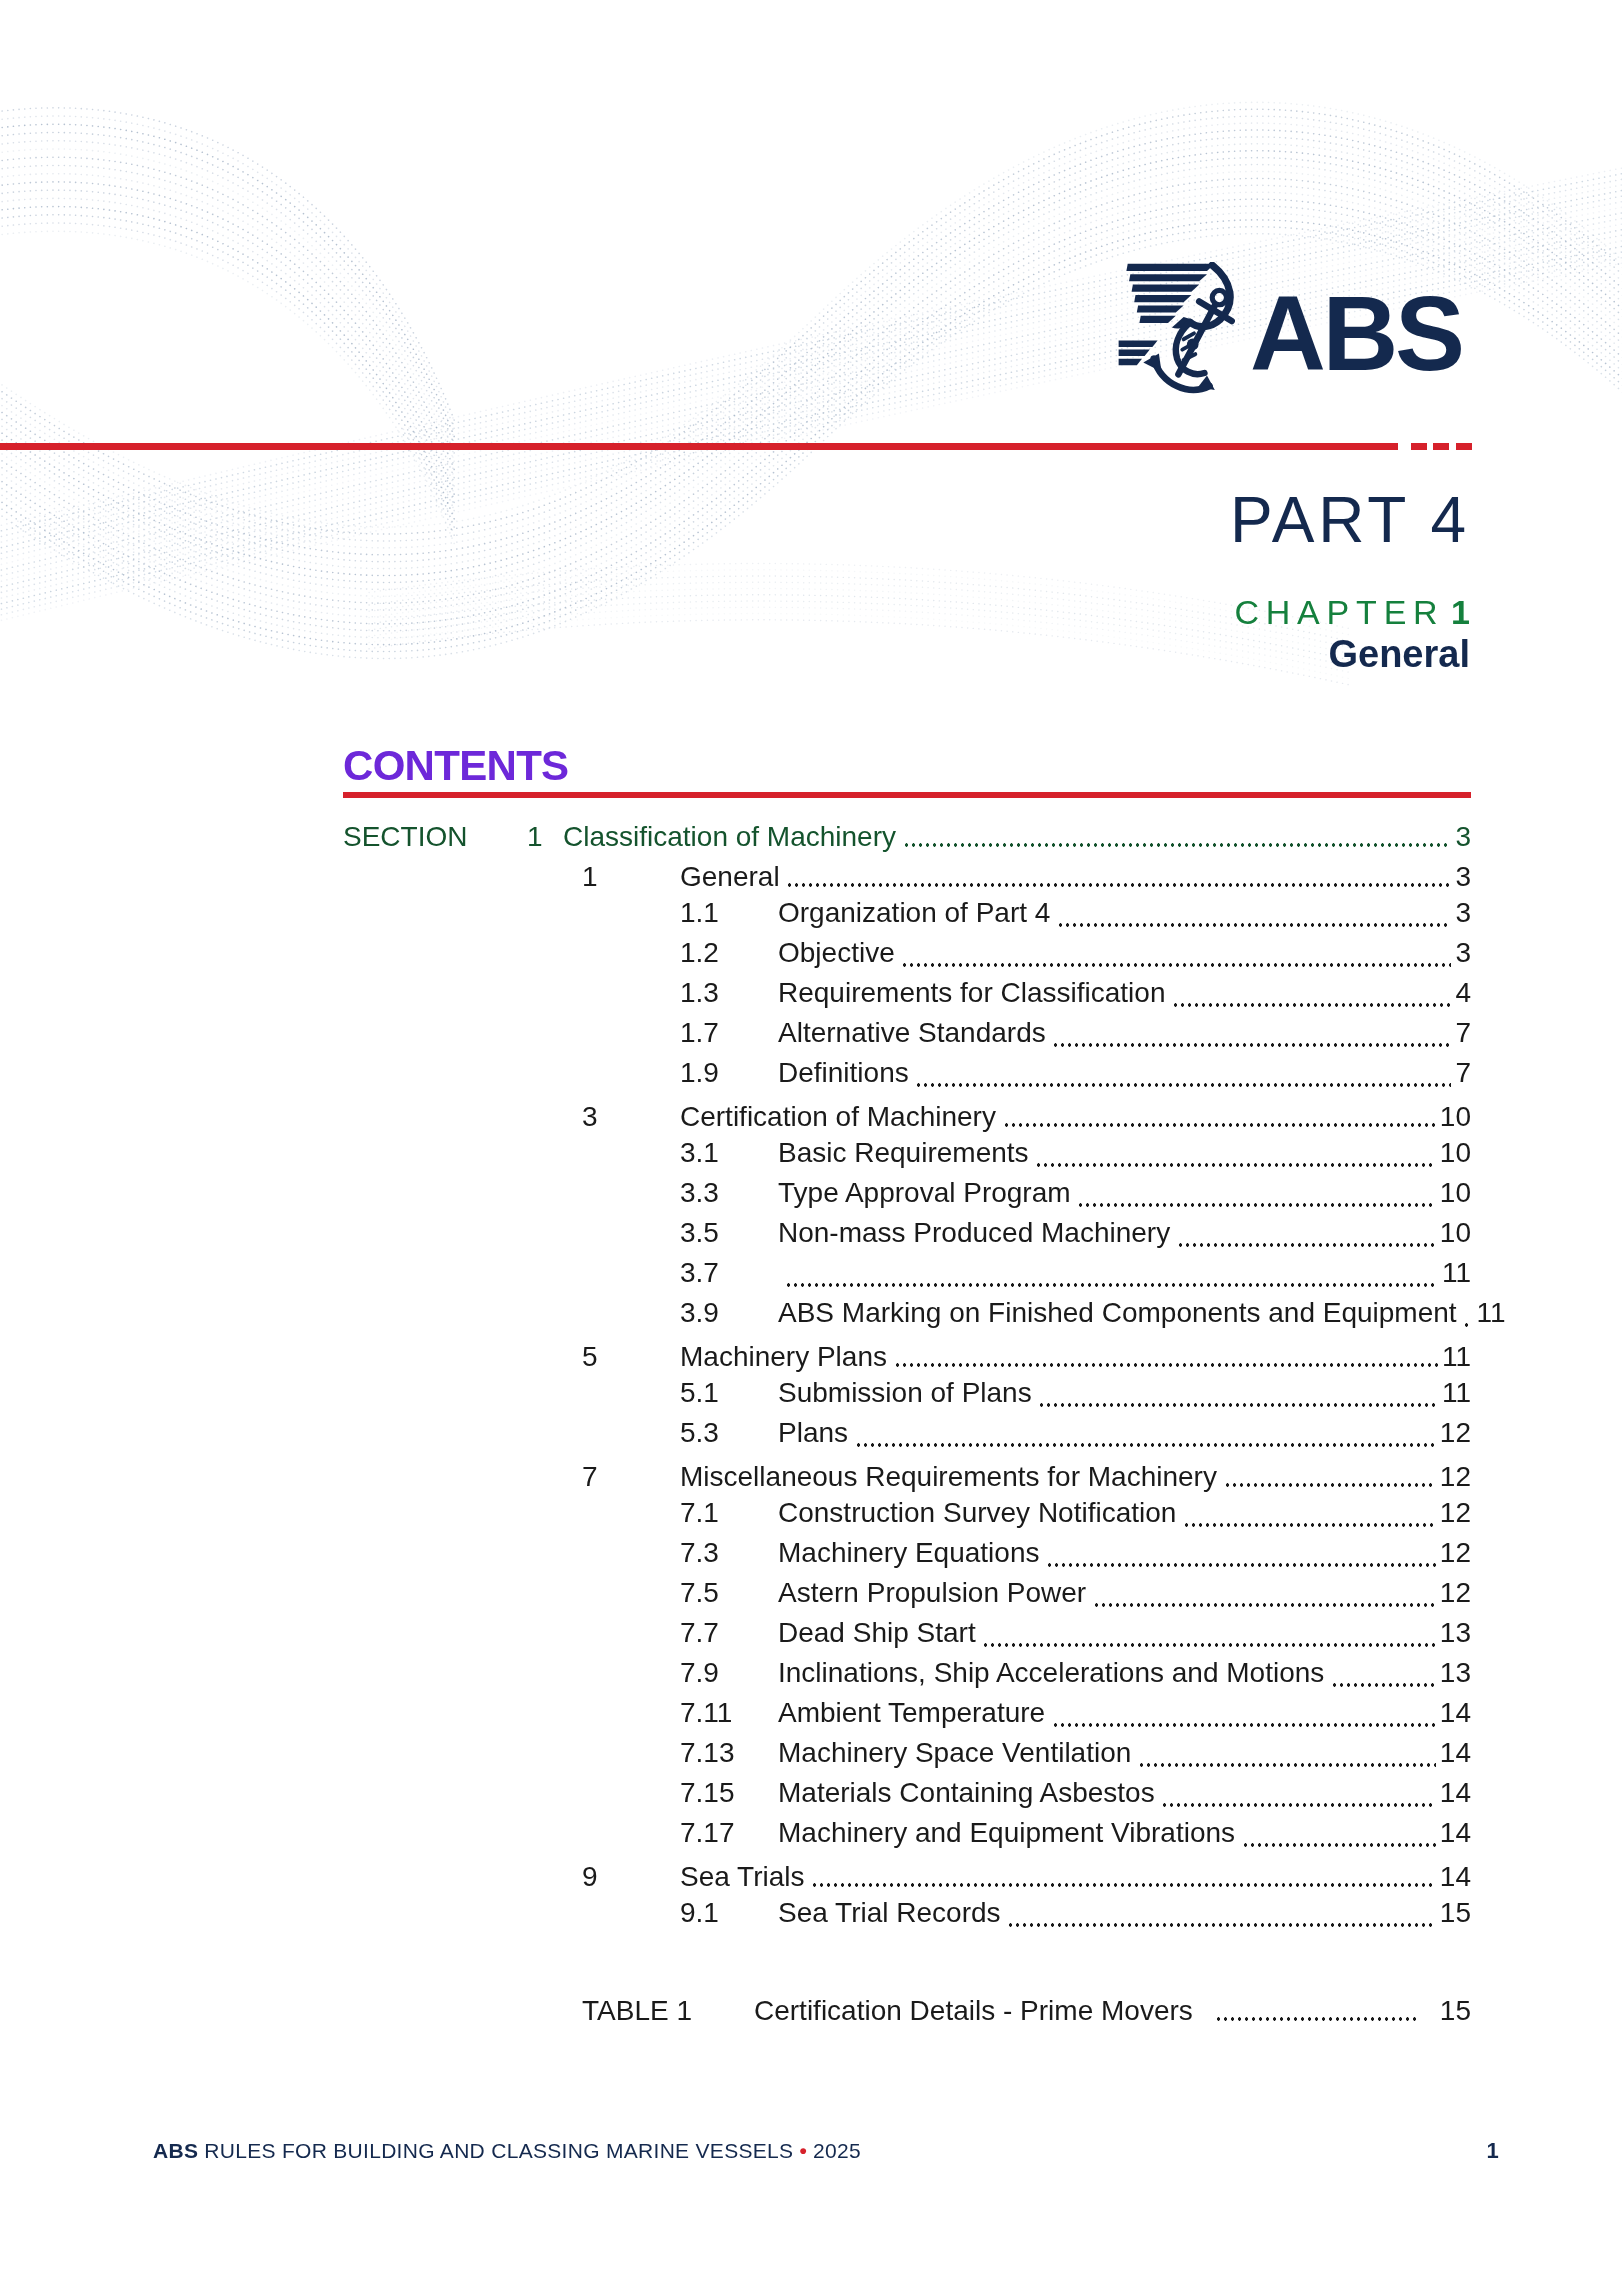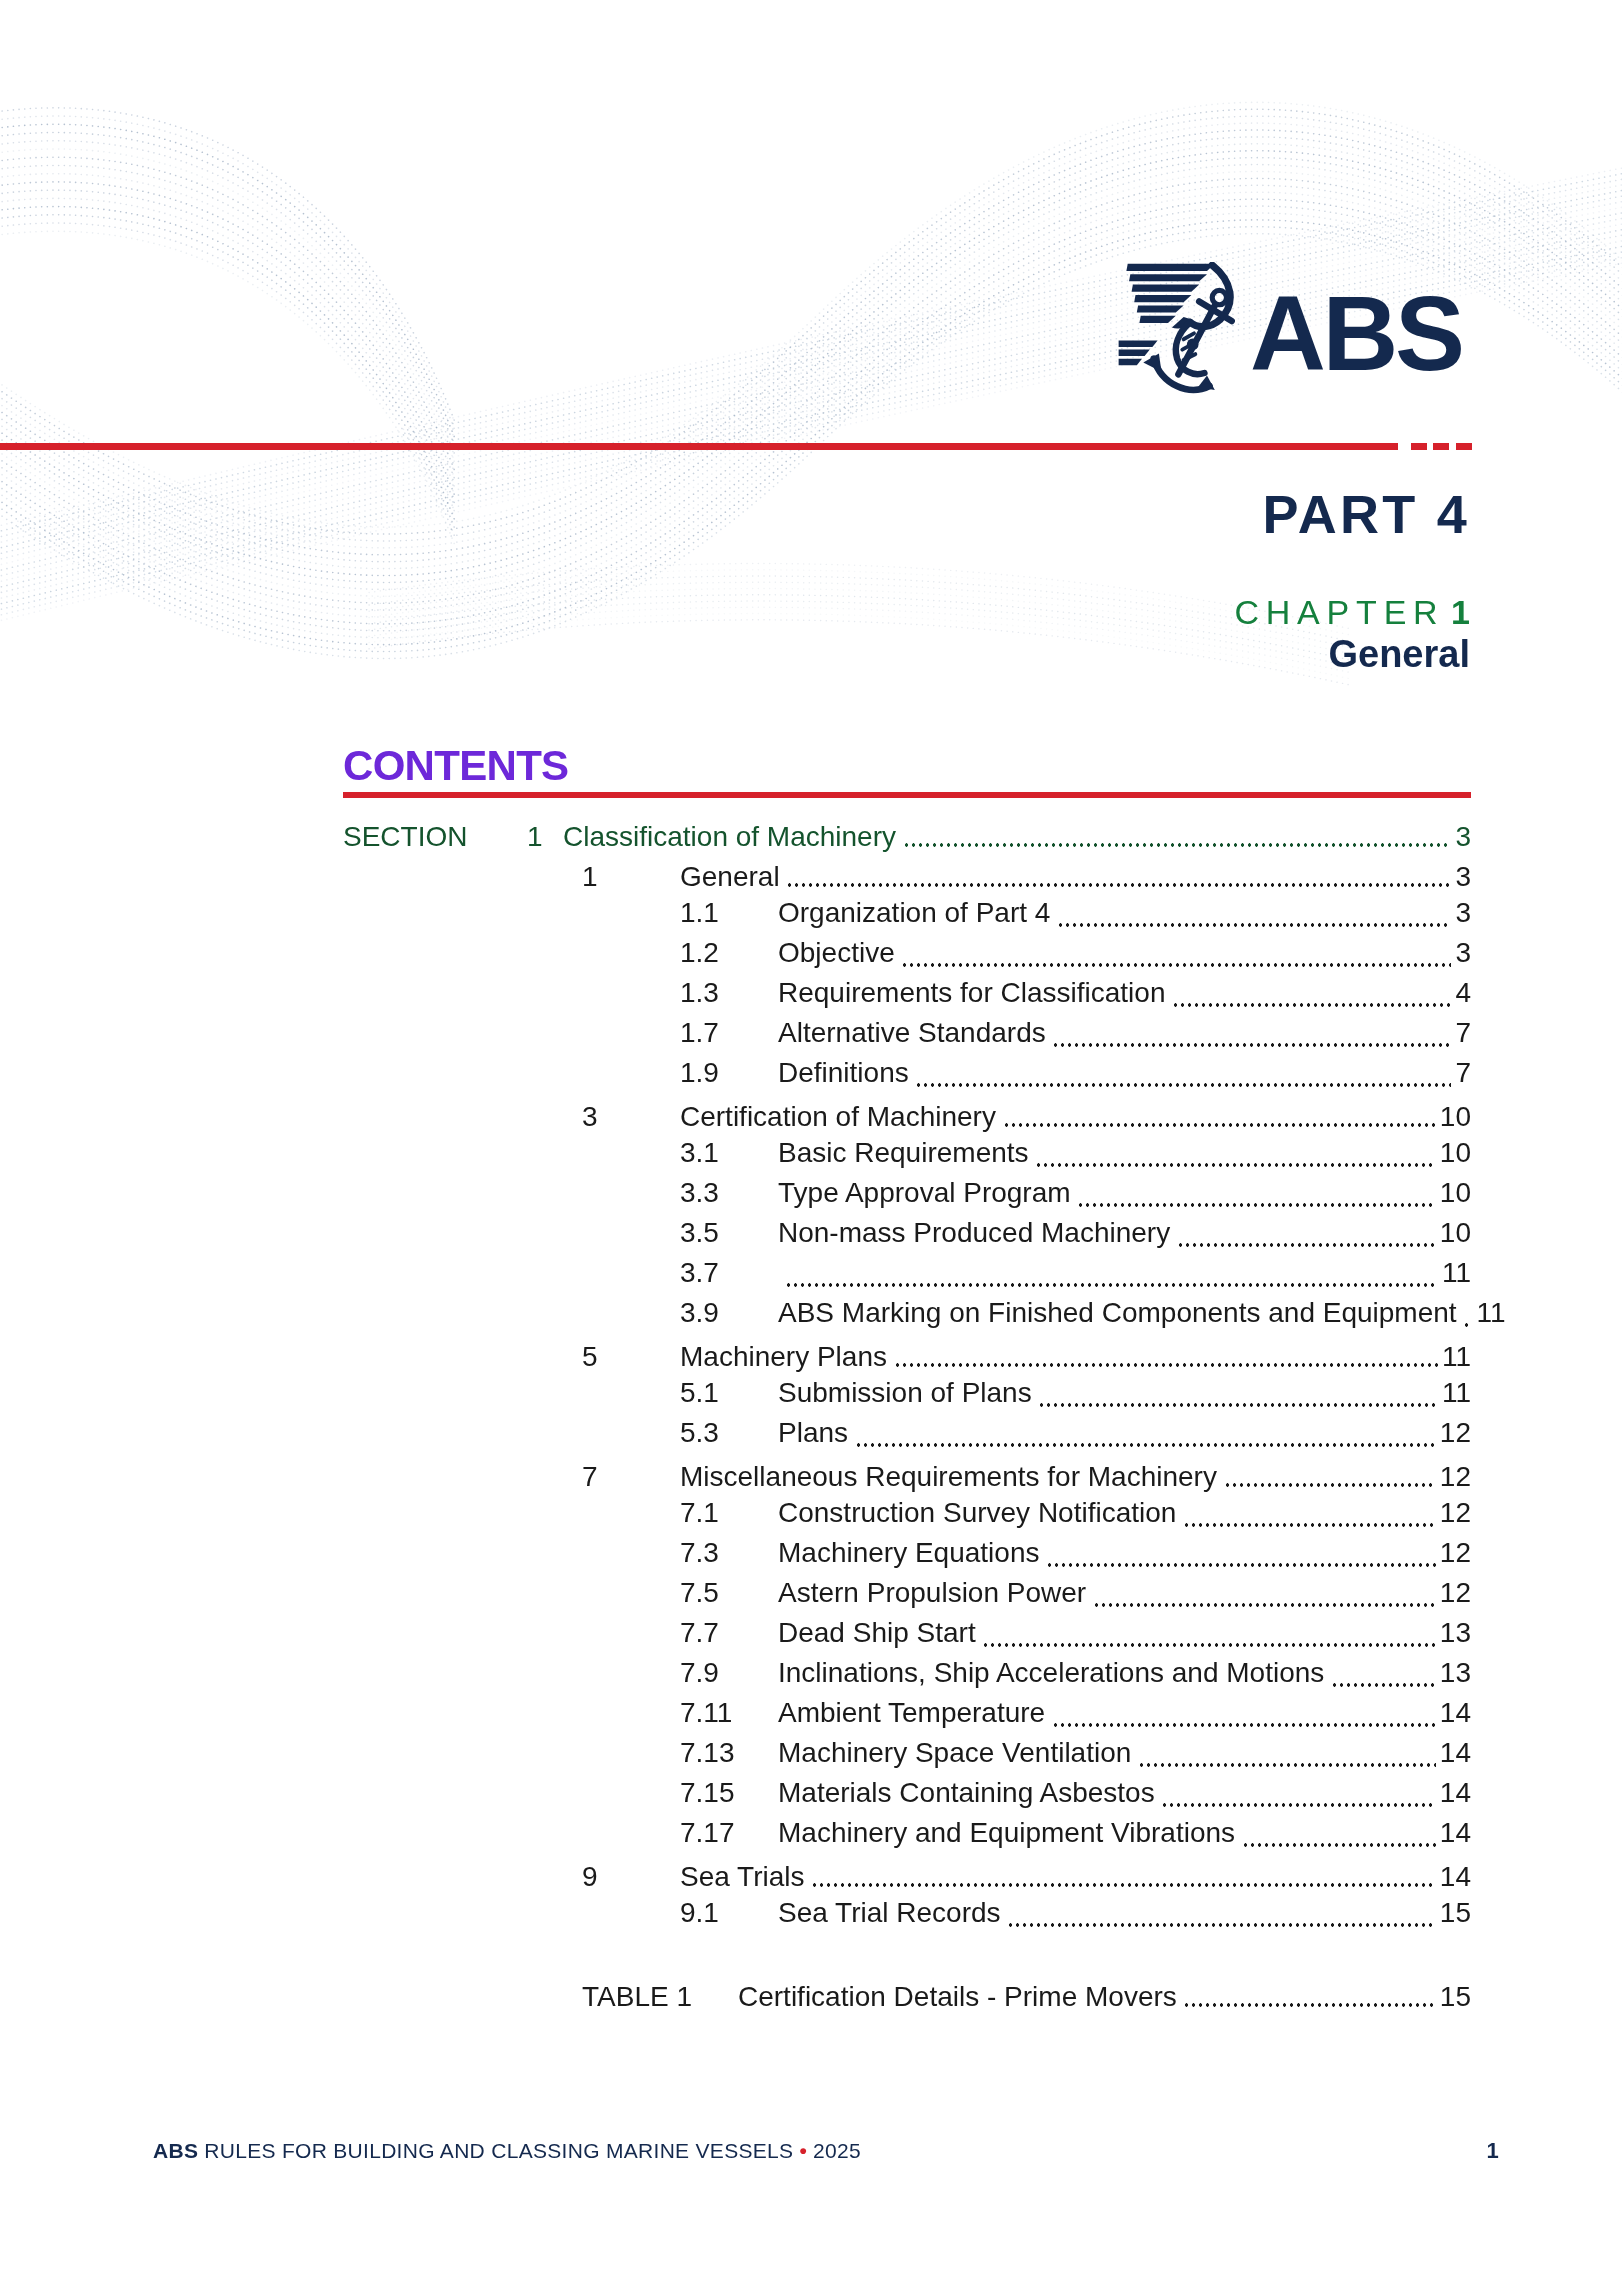--- a/index.html
+++ b/index.html
@@ -22,21 +22,21 @@
   }
   
   .rule-top{position:absolute;left:0;top:443px;width:1398px;height:7.2px;background:#D6212B;}
   .rule-dash{position:absolute;top:443px;height:7.2px;width:16px;background:#D6212B;}
   .rule-dash.d1{left:1411px;}
   .rule-dash.d2{left:1433px;}
   .rule-dash.d3{left:1456px;}
   
   .part-title{
     position:absolute;right:153px;top:485px;
-    font-size:54px;font-weight:700;letter-spacing:0.06em;line-height:1.1;
+    font-size:64px;font-weight:400;letter-spacing:0.06em;line-height:1.1;
     color:#14294E;white-space:nowrap;
   }
   .chapter-line{
     position:absolute;right:153px;top:594px;
     font-size:34px;font-weight:400;letter-spacing:0.2em;line-height:1.1;
     color:#15803d;white-space:nowrap;
   }
   .chapter-line .ch-num{font-weight:700;letter-spacing:0;margin-left:6.6px;}
   .chapter-title{
     position:absolute;right:153px;top:634px;
@@ -52,21 +52,21 @@
   .contents-rule{position:absolute;left:343px;top:792px;width:1128px;height:6px;background:#D6212B;}
   .toc{position:absolute;left:343px;top:813px;width:1128px;}
   .toc-row{display:flex;align-items:flex-end;height:40px;font-size:28px;line-height:1.15;color:#1A1A1A;white-space:nowrap;}
   .toc-row.sec{color:#14532d;font-weight:400;}
   .sec-label{width:184px;flex:none;}
   .sec-num{width:36px;flex:none;}
   .toc-row.l1{padding-left:239px;}
   .toc-row.l1 .num{width:98px;flex:none;}
   .toc-row.l2{padding-left:337px;align-items:center;}
   .toc-row.l2 .num{width:98px;flex:none;}
-  .toc-row.tbl{padding-left:239px;margin-top:40px;}
+  .toc-row.tbl{padding-left:239px;margin-top:54px;gap:16px;}
   .tbl-label{width:156px;flex:none;}
   .toc-title{flex:none;}
   .leader{
     flex:1 1 auto;min-width:9.2px;height:4px;align-self:flex-end;
     margin:0 4px 6px 6.6px;
     background-image:radial-gradient(circle, currentColor 1.5px, transparent 1.9px);
     background-size:7px 4px;background-repeat:repeat-x;background-position:left bottom;
   }
   .toc-page{flex:none;}
   

